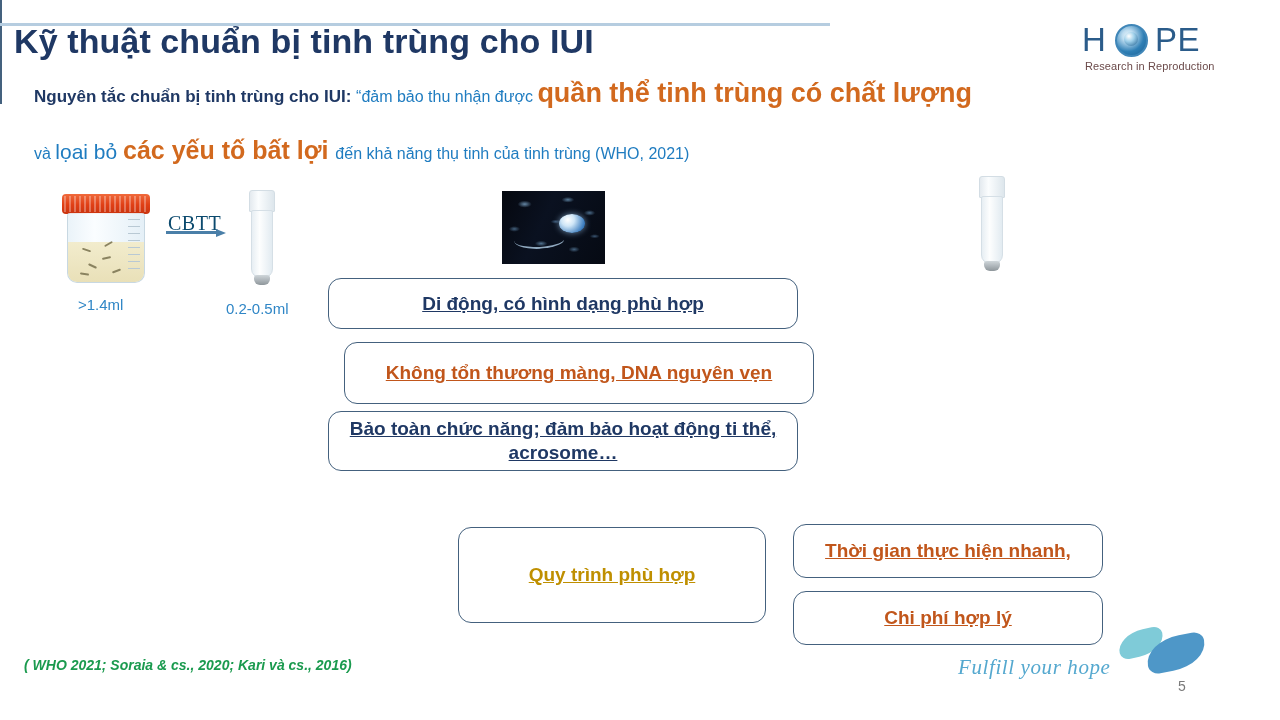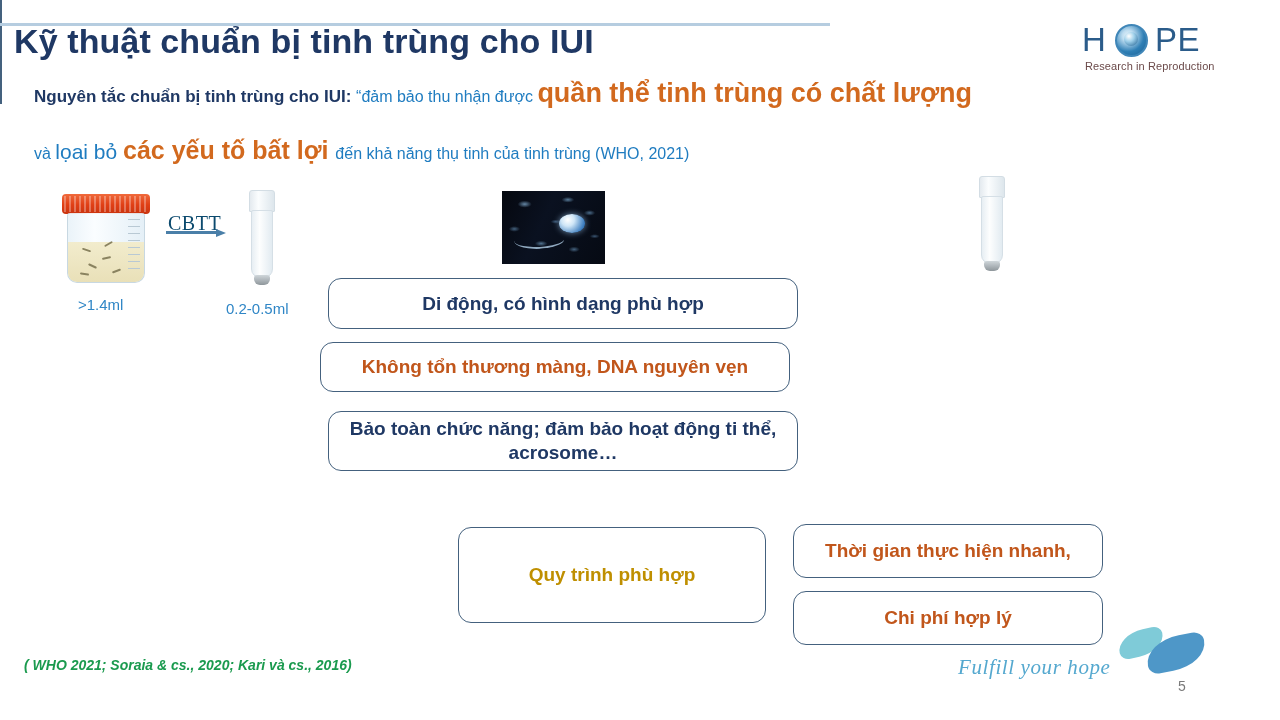--- a/index.html
+++ b/index.html
@@ -147,23 +147,23 @@
   .vol1{left:78px;top:296px;}
   .vol2{left:226px;top:300px;}
 
   
   .rbox{
     position:absolute;box-sizing:border-box;background:#ffffff;
     border:1.6px solid #44617e;border-radius:13px;
     display:flex;align-items:center;justify-content:center;text-align:center;
     font-weight:bold;line-height:1.25;
   }
-  .rbox .txt{padding:0 14px;}
+  .rbox .txt{padding:0 14px;text-decoration:underline;}
   .b1{left:328px;top:278px;width:470px;height:51px;font-size:19px;color:#1f3864;}
-  .b2{left:320px;top:342px;width:470px;height:50px;font-size:19px;color:#c1561b;}
+  .b2{left:344px;top:342px;width:470px;height:62px;font-size:19px;color:#c1561b;}
   .b3{left:328px;top:411px;width:470px;height:60px;font-size:19px;color:#1f3864;}
   .b4{left:828px;top:308px;width:416px;height:143px;font-size:19px;color:#bf8f00;}
   .b5{left:458px;top:527px;width:308px;height:96px;font-size:19px;color:#bf8f00;}
   .b6{left:793px;top:524px;width:310px;height:54px;font-size:19px;color:#c1561b;}
   .b7{left:793px;top:591px;width:310px;height:54px;font-size:19px;color:#c1561b;}
   .c-left-v{left:366px;top:468px;width:2px;height:23px;background:#44617e;}
   .c-h{left:366px;top:489px;width:830px;height:3px;background:#b6cde0;}
   .c-right-v{left:1194px;top:451px;width:2px;height:40px;background:#44617e;}
   .c-down-v{left:779px;top:489px;width:2px;height:38px;background:#44617e;}
 

